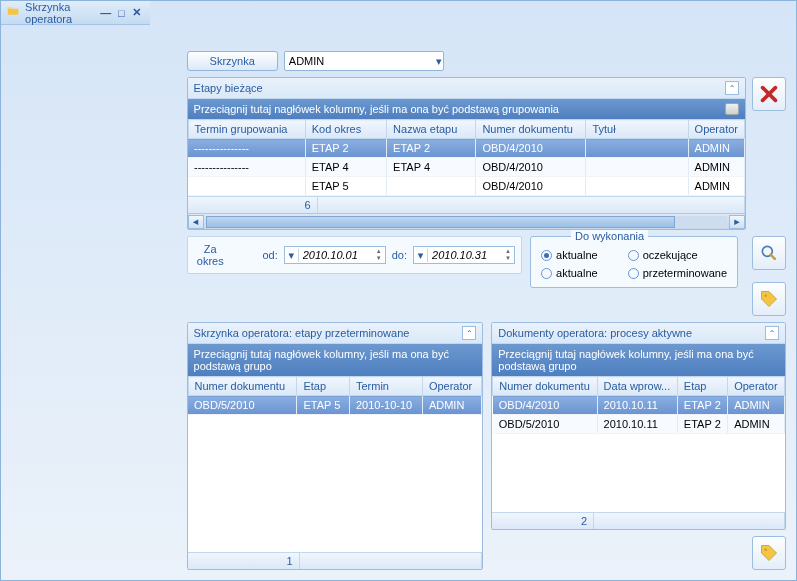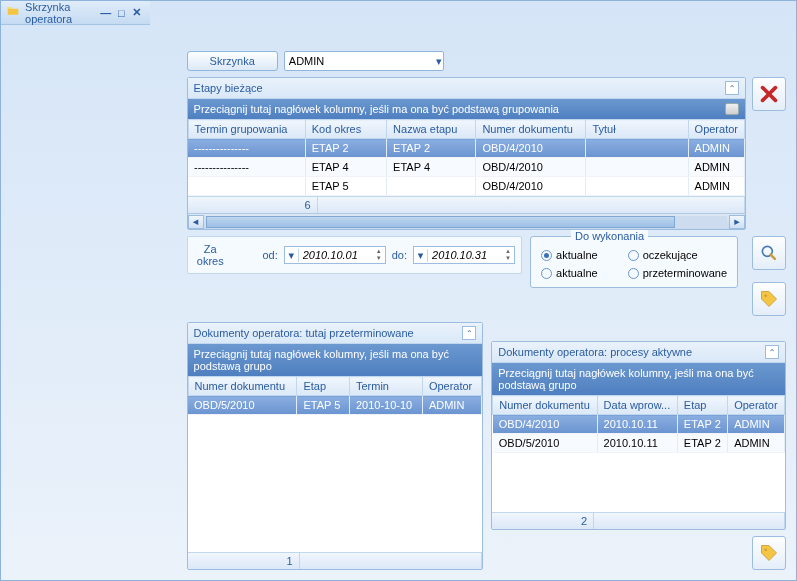--- a/index.html
+++ b/index.html
@@ -221,21 +221,21 @@
               <circle cx="8" cy="8" r="1.5" fill="#c89b3c"></circle>
             </svg>
         </div>
       </div>
     </div>
 
     <div class="bottomrow">
 
       <div class="half">
         <div class="panel-header">
-          <span>Dokumenty operatora: tutaj przeterminowane</span>
+          <span>Skrzynka operatora: etapy przeterminowane</span>
           <span class="collapse-btn">⌃</span>
         </div>
         <div class="groupbar">
           <span>Przeciągnij tutaj nagłówek kolumny, jeśli ma ona być podstawą grupo</span>
         </div>
         <div class="gridwrap">
           <table class="grid">
             <thead>
                 <tr>
               <th>Numer dokumentu</th>
@@ -254,21 +254,21 @@
               </tbody>
           </table>
           <div style="flex:1;background:#fff"></div>
           <div class="footrow">
             <div class="footcell" style="width:112px">1</div>
             <div class="footcell" style="flex:1"></div>
           </div>
         </div>
       </div>
 
-      <div style="display:flex; flex-direction:column; flex:1; gap:6px;margin-top:19px;">
+      <div style="display:flex; flex-direction:column; flex:1; gap:6px;">
         <div class="half" style="flex:1">
           <div class="panel-header">
             <span>Dokumenty operatora: procesy aktywne</span>
             <span class="collapse-btn">⌃</span>
           </div>
           <div class="groupbar">
             <span>Przeciągnij tutaj nagłówek kolumny, jeśli ma ona być podstawą grupo</span>
           </div>
           <div class="gridwrap">
             <table class="grid">

